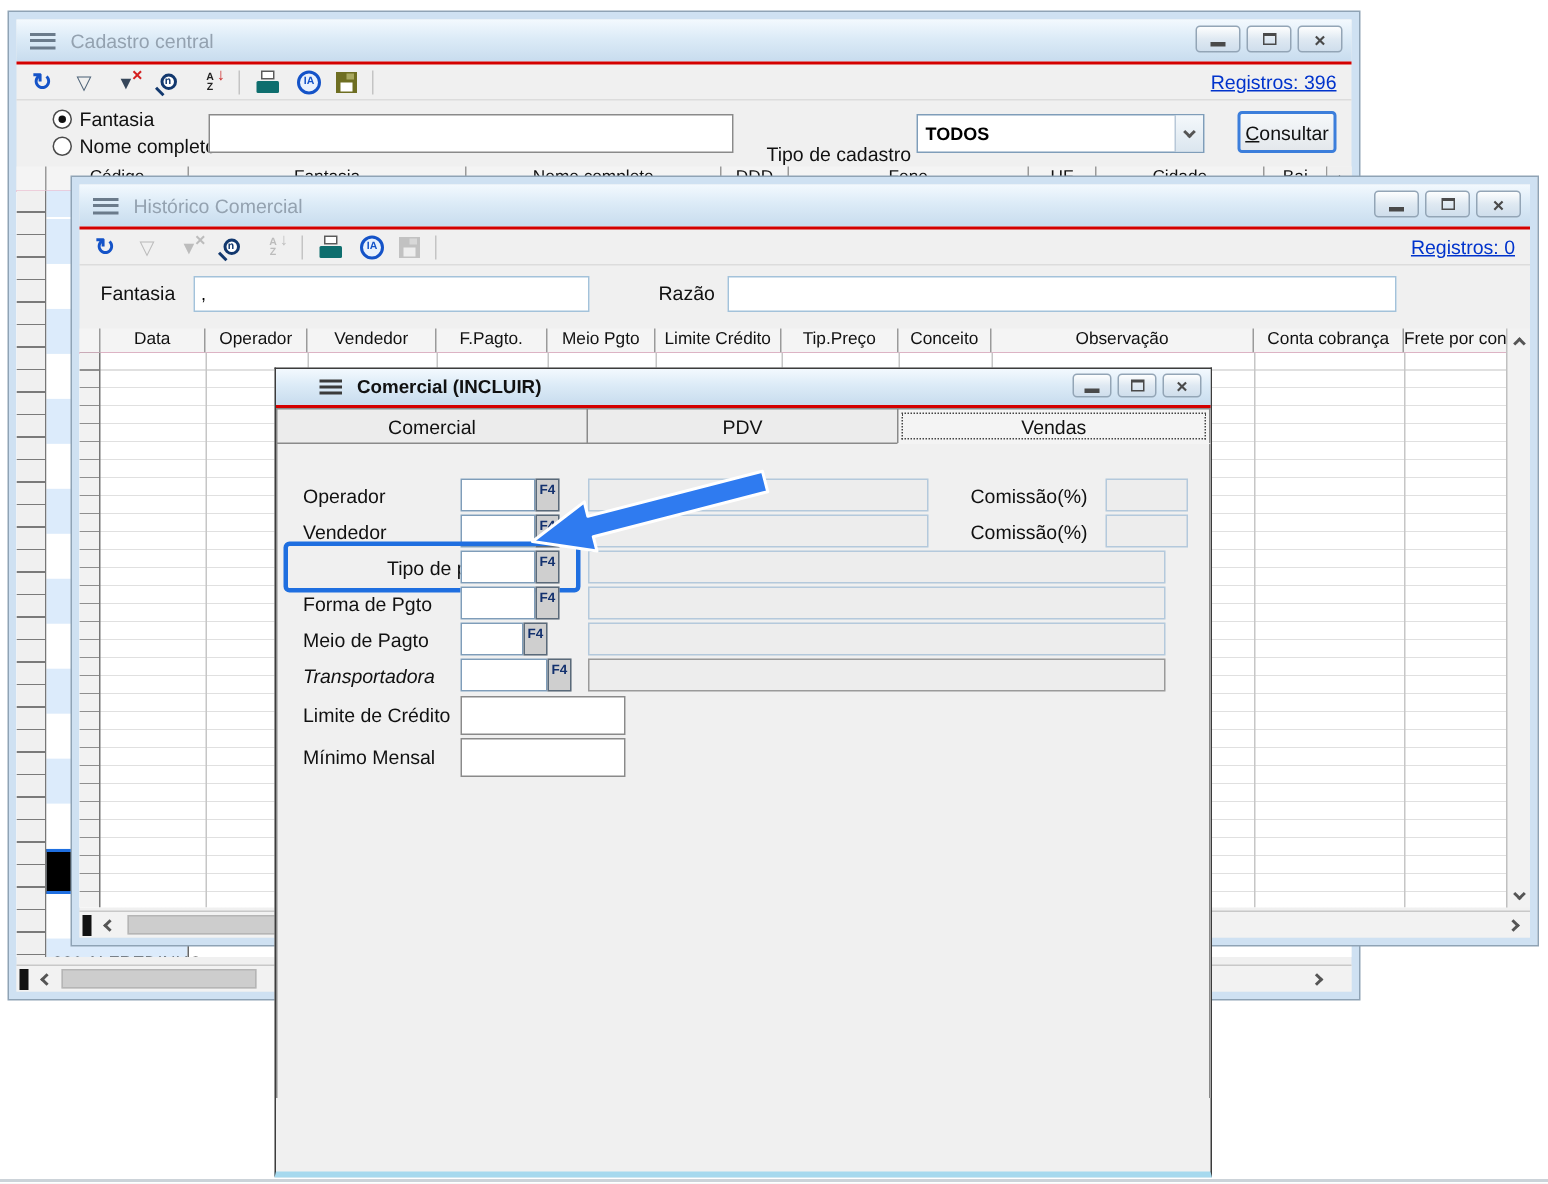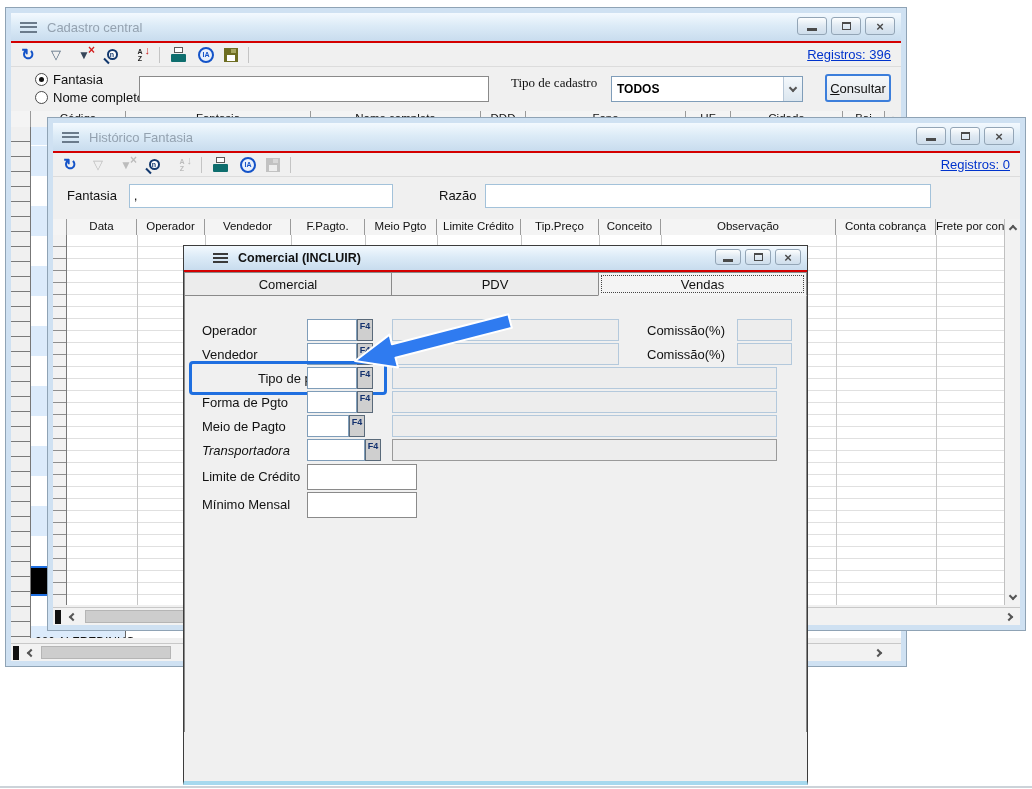--- a/index.html
+++ b/index.html
@@ -139,21 +139,21 @@
   <div style="position:absolute; left:0; right:0; top:55px; height:43px;">
     <span style="position:absolute; left:24px; top:4px; display:flex; align-items:center; gap:5px;">
       <span class="radio sel"></span>
       <span class="lbl13">Fantasia</span>
     </span>
     <span style="position:absolute; left:24px; top:22px; display:flex; align-items:center; gap:5px;">
       <span class="radio"></span>
       <span class="lbl13">Nome completo</span>
     </span>
     <input class="txt" style="position: absolute; left: 128px; top: 8px; width: 350px; height: 26px;" value="">
-    <span class="lbl13" style="position:absolute; left:500px; top:7px;font-family:Liberation Serif, serif;">Tipo de cadastro</span>
+    <span class="lbl13" style="position:absolute; left:500px; top:27px;">Tipo de cadastro</span>
     <span style="position:absolute; left:600px; top:8px; width:192px; height:26px; background:#fff; border:1px solid #7f9db9; display:flex; align-items:center;">
       <span style="flex:1; padding-left:5px; font-size:12px; font-weight:bold;">TODOS</span>
       <span style="width:19px; height:24px; background:linear-gradient(180deg,#f4f8fb,#dbe6ef); border-left:1px solid #b8c8d8; display:flex; align-items:center; justify-content:center;">
           <span class="chv chv-d" style="margin-top:-2px;"></span>
         </span>
     </span>
     <span class="btn" style="position:absolute; left:814px; top:6px; width:66px; height:28px; border:2px solid #3c7edb; border-radius:3px;">
       <span class="fl">Consultar</span>
     </span>
   </div>
@@ -189,21 +189,21 @@
   </div>
 </div>
 
 <div class="win" style="left:48px; top:118px; width:977px; height:512px;">
   <div class="titlebar">
     <span class="hamburger">
         <i></i>
         <i></i>
         <i></i>
       </span>
-    <span class="title-inactive">Histórico Fantasia</span>
+    <span class="title-inactive">Histórico Comercial</span>
     <span class="winbtns">
       <span class="wb">
           <span class="g-min"></span>
         </span>
       <span class="wb">
           <span class="g-max"></span>
         </span>
       <span class="wb">
           <span class="g-close">×</span>
         </span>

